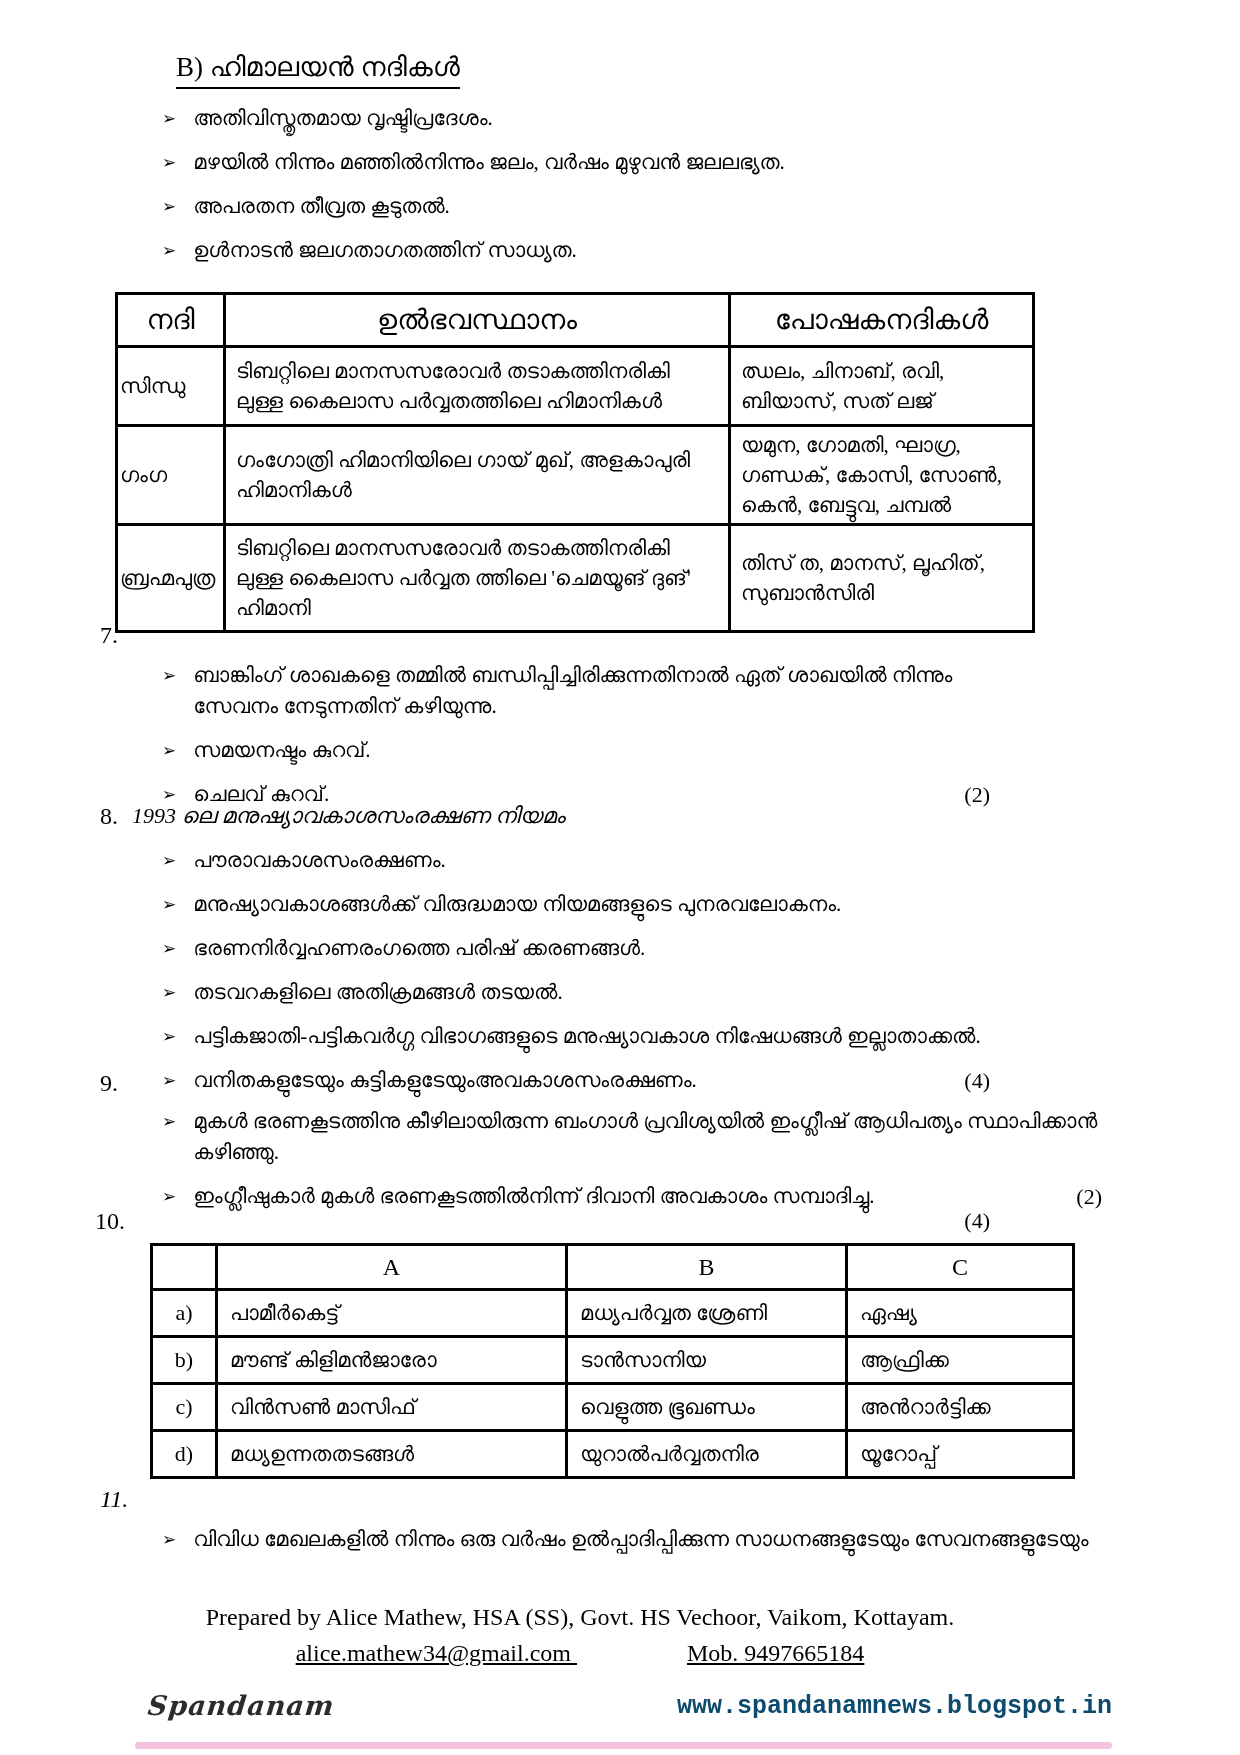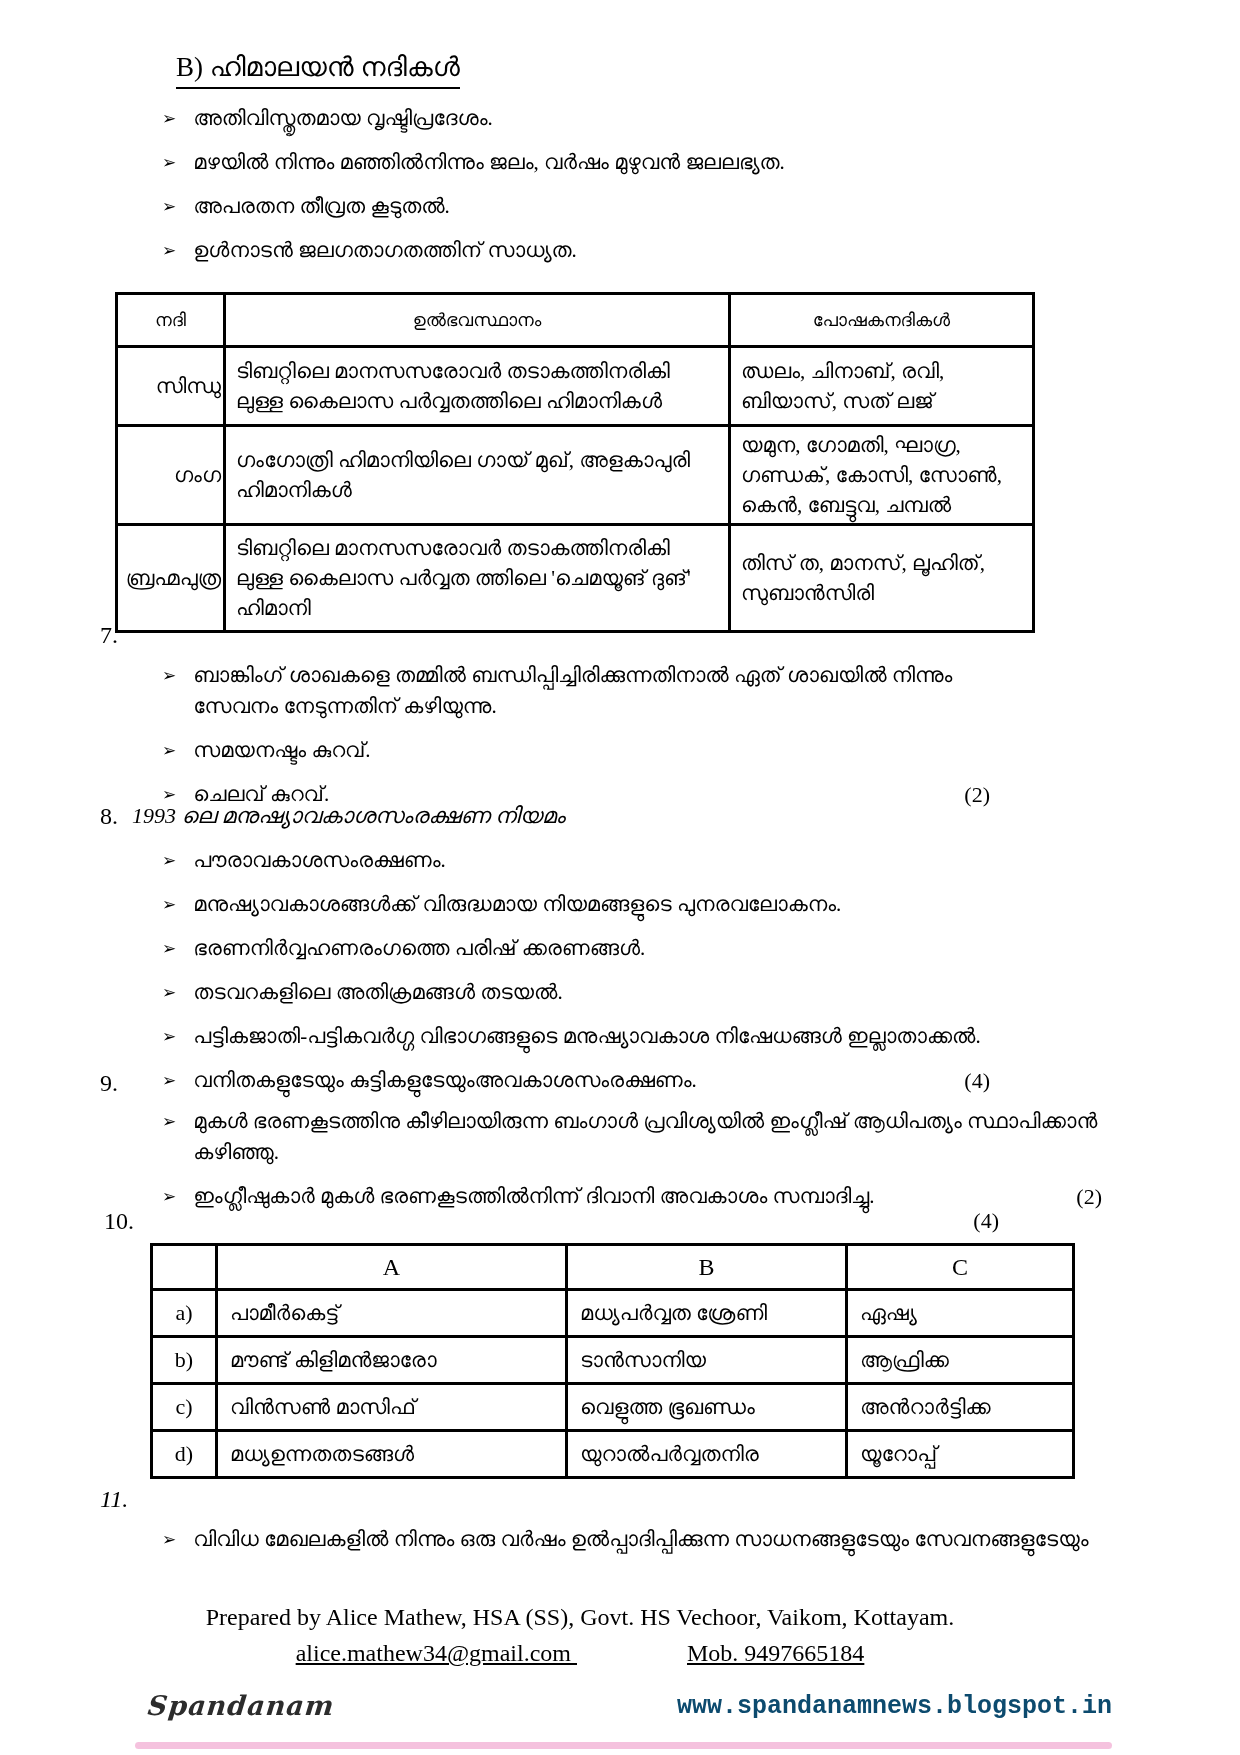--- a/index.html
+++ b/index.html
@@ -22,23 +22,23 @@
   
   .qnum{font-size:24px;}
   .qrow{display:flex;gap:14px;font-size:22px;}
   .qrow .ttl{font-size:22px;font-style:italic;}
 
   
   table{border-collapse:collapse;}
   table, th, td{border:3px solid #000;}
   th{font-weight:normal;}
   .rivers{left:115px;top:292px;width:917px;font-size:21px;table-layout:fixed;}
-  .rivers th{height:48px;font-size:18px;}
+  .rivers th{height:48px;font-size:28px;}
   .rivers td{padding:3px 10px;vertical-align:middle;line-height:30px;}
-  .rivers td.c1{text-align:right;padding:4px 2px;}
+  .rivers td.c1{text-align:left;padding:4px 2px;}
   .rivers tr.r1 td{height:68px;}
   .rivers tr.r2 td{height:72px;}
   .rivers tr.r3 td{height:96px;}
 
   .match{left:150px;top:1243px;width:922px;font-size:21px;table-layout:fixed;}
   .match th{height:40px;font-size:24px;}
   .match td{height:40px;padding:2px 12px;vertical-align:middle;}
   .match td.lbl{text-align:center;font-family:"Liberation Serif",serif;font-size:22px;padding:2px 2px;}
 
   
@@ -166,21 +166,21 @@
       <span class="bm">➢</span>
       <span class="btxt">മുകൾ ഭരണകൂടത്തിനു കീഴിലായിരുന്ന ബംഗാൾ  പ്രവിശ്യയിൽ ഇംഗ്ലീഷ് ആധിപത്യം സ്ഥാപിക്കാൻ കഴിഞ്ഞു.</span>
       </li>
     <li>
       <span class="bm">➢</span>
       <span class="btxt">ഇംഗ്ലീഷുകാർ  മുകൾ ഭരണകൂടത്തിൽനിന്ന് ദിവാനി അവകാശം സമ്പാദിച്ചു.</span>
       <span class="mark">(2)</span>
       </li>
   </ul>
 
-  <div class="abs qrow" style="left:104px;top:1208px;width:895px;">
+  <div class="abs qrow" style="left:95px;top:1208px;width:895px;">
     <span class="qnum">10.</span>
     <span class="mark">(4)</span>
   </div>
   <table class="abs match">
     <colgroup>
         <col style="width:65px">
         <col style="width:350px">
         <col style="width:280px">
         <col style="width:227px">
       </colgroup>

